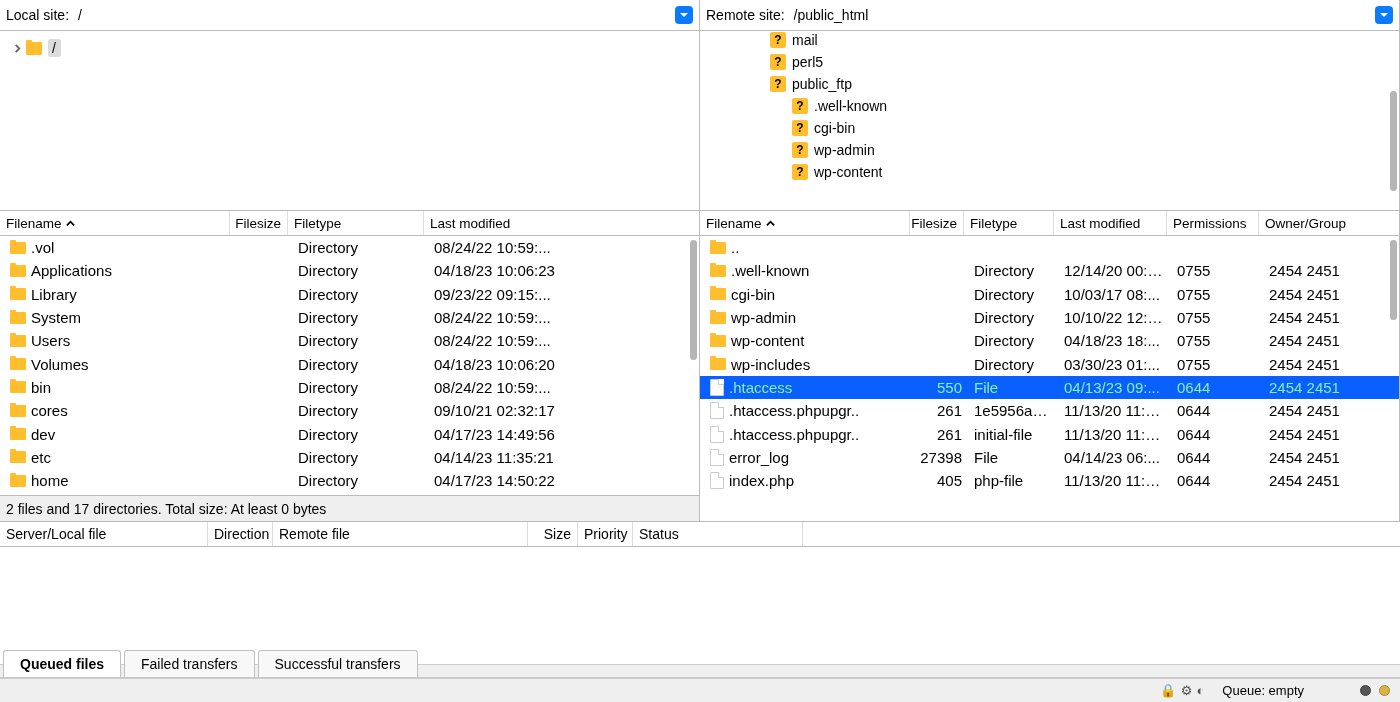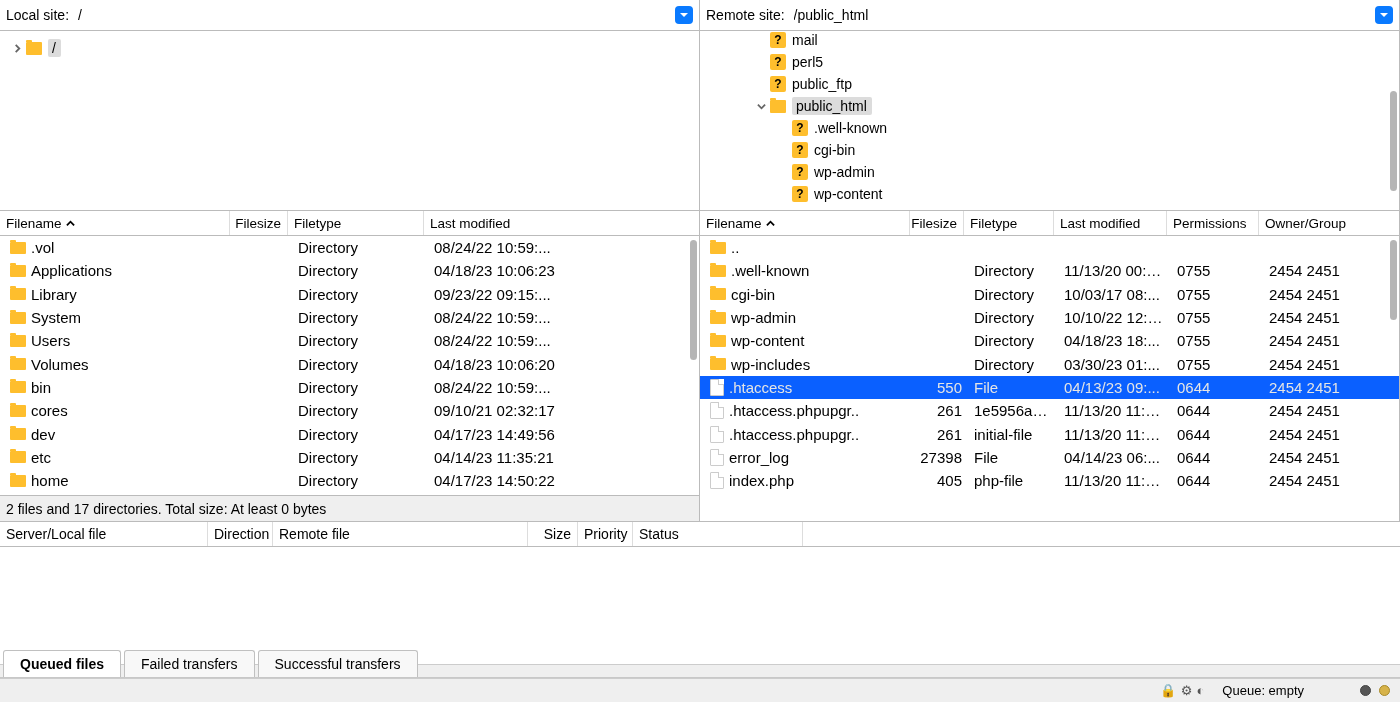--- a/index.html
+++ b/index.html
@@ -28,21 +28,21 @@
   .sel-label { background:#dcdcdc; padding: 1px 5px 1px 4px; border-radius:2px; }
   .scroll-thumb { position:absolute; right:2px; width:7px; background:#b5b5b5; border-radius:4px; }
 
   .list-head { display:flex; height: 26px; align-items:center; border-top:1px solid #bbb; border-bottom:1px solid #bbb; background:#fff; font-size:13.5px; color:#000; }
   .list-head .col { padding: 4px 6px; border-right:1px solid #ddd; display:flex; align-items:center; height:100%; }
   .sort-ind { margin-left:4px; }
   .sort-ind svg { width:9px; height:9px; stroke:#000; fill:none; stroke-width:2; }
 
   .list-body { flex:1; overflow-y:auto; position:relative; font-size:15px; }
   .list-row { display:flex; align-items:center; height:23.3px; padding-left:4px; }
-  .list-row.selected { background:#0a60ff; color:#e5e5e5; }
+  .list-row.selected { background:#0a60ff; color:#86efac; }
   .list-row .cell { padding: 0 6px; white-space:nowrap; overflow:hidden; text-overflow:ellipsis; }
   .name-cell { display:flex; align-items:center; }
   .file-icon { width:14px; height:17px; background:#fff; border:1px solid #ccc; border-radius:1px; margin-right:5px; position:relative; }
   .file-icon.white::after { content:""; position:absolute; top:-1px; right:-1px; width:5px; height:5px; background:#fff; border-left:1px solid #ccc; border-bottom:1px solid #ccc; }
   .folder-sm { width:16px; height:12px; background:#febe2d; border-radius:1px; margin-right:5px; position:relative; }
   .folder-sm::before { content:""; position:absolute; top:-2px; left:0; width:6px; height:2px; background:#febe2d; border-radius:1px 1px 0 0; }
 
   .status-strip { height: 26px; background:#efefef; border-top:1px solid #bbb; display:flex; align-items:center; padding:8px 6px; font-size:14px; }
 
   .queue-head { display:flex; height:26px; border-top:1px solid #bbb; border-bottom:1px solid #bbb; font-size:14px; }
@@ -231,29 +231,20 @@
             <div class="tree-row" style="padding-left: 44px;">
               <span class="disclosure"></span>
               <span class="mystery-icon">?</span>
               <span>perl5</span>
             </div>
             <div class="tree-row" style="padding-left: 44px;">
               <span class="disclosure"></span>
               <span class="mystery-icon">?</span>
               <span>public_ftp</span>
             </div>
-            <div class="tree-row" style="padding-left: 44px;">
-              <span class="disclosure">
-                <svg viewBox="0 0 10 10">
-                  <polyline points="1,3 5,7 9,3"></polyline>
-                </svg>
-              </span>
-              <span class="folder-icon"></span>
-              <span class="sel-label">public_html</span>
-            </div>
             <div class="tree-row" style="padding-left: 66px;">
               <span class="disclosure"></span>
               <span class="mystery-icon">?</span>
               <span>.well-known</span>
             </div>
             <div class="tree-row" style="padding-left: 66px;">
               <span class="disclosure"></span>
               <span class="mystery-icon">?</span>
               <span>cgi-bin</span>
             </div>
@@ -296,21 +287,21 @@
               <div class="cell r-c5"></div>
               <div class="cell r-c6"></div>
             </div>
             <div class="list-row">
               <div class="cell r-c1 name-cell">
                 <span class="folder-sm"></span>
                 <span>.well-known</span>
               </div>
               <div class="cell r-c2"></div>
               <div class="cell r-c3">Directory</div>
-              <div class="cell r-c4">11/13/20 00:1...</div>
+              <div class="cell r-c4">12/14/20 00:1...</div>
               <div class="cell r-c5">0755</div>
               <div class="cell r-c6">2454 2451</div>
             </div>
             <div class="list-row">
               <div class="cell r-c1 name-cell">
                 <span class="folder-sm"></span>
                 <span>cgi-bin</span>
               </div>
               <div class="cell r-c2"></div>
               <div class="cell r-c3">Directory</div>

